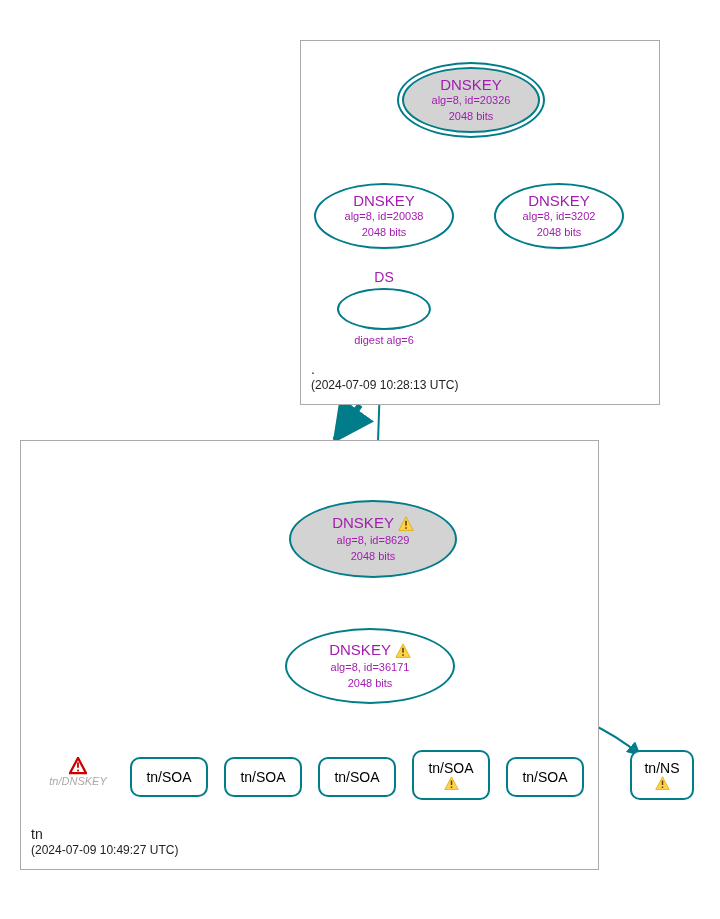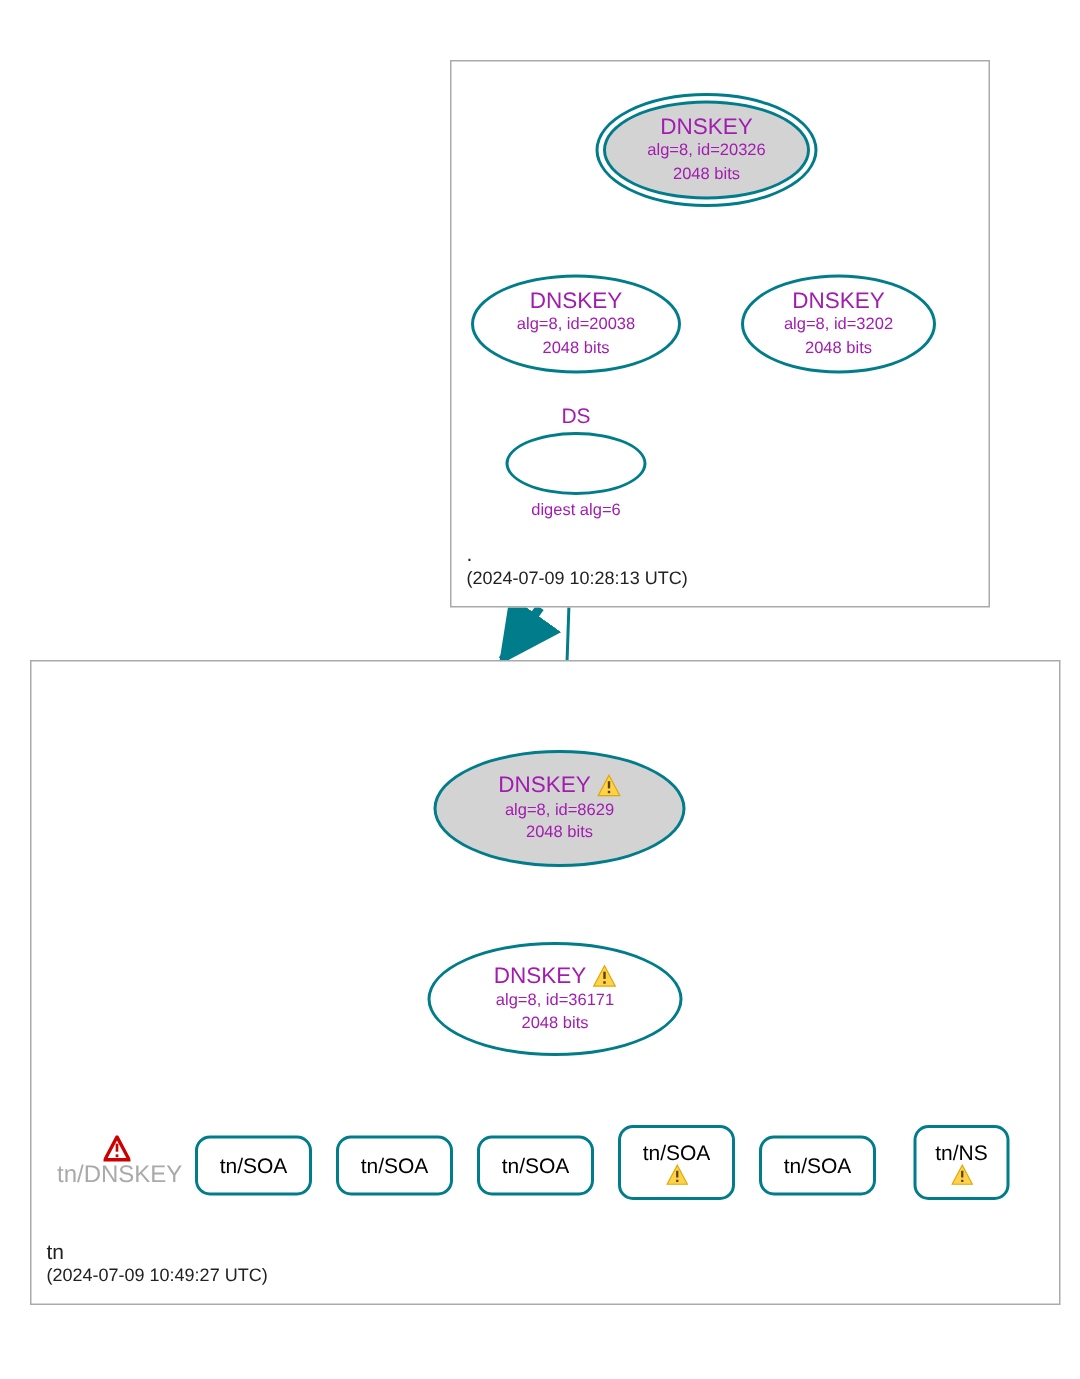--- a/index.html
+++ b/index.html
@@ -74,22 +74,23 @@
   .warn-icon {
     display: inline-block;
     vertical-align: middle;
   }
   .warn-icon svg {
     display: block;
   }
   .error-node {
     position: absolute;
     text-align: center;
-    font-size: 16px;
+    font-size: 11px;
     color: #aaaaaa;
+    font-style: italic;
   }
   svg.edges {
     position: absolute;
     left: 0;
     top: 0;
     width: 720px;
     height: 919px;
     pointer-events: none;
   }
 </style>
@@ -129,21 +130,21 @@
   <path d="M 440 677 C 530 695, 600 720, 640 755" stroke="#007c8a" stroke-width="2" fill="none" marker-end="url(#arrow)"></path>
 </svg>
 
 <div class="zone-box" style="left:300px; top:40px; width:360px; height:365px;">
   <div class="zone-label" style="left:10px; bottom:10px;">
     <div>.</div>
     <div class="ts">(2024-07-09 10:28:13 UTC)</div>
   </div>
 </div>
 
-<div class="zone-box" style="left:20px; top:440px; width:687px; height:430px;padding-left:33px;">
+<div class="zone-box" style="left:20px; top:440px; width:579px; height:430px;padding-left:33px;">
   <div class="zone-label" style="left:10px; bottom:10px;">
     <div>tn</div>
     <div class="ts">(2024-07-09 10:49:27 UTC)</div>
   </div>
 </div>
 
 <div class="ksk-outer" style="left:397px; top:62px; width:148px; height:76px;"></div>
 <div class="node-ellipse ksk" style="left:402px; top:67px; width:138px; height:66px;">
   <div class="node-title">DNSKEY</div>
   <div class="node-sub">alg=8, id=20326</div>
@@ -223,21 +224,21 @@
     <svg width="15" height="15" viewBox="0 0 20 20">
         <polygon points="10,1 19,18 1,18" fill="#ffd24d" stroke="#e0a800" stroke-width="1"></polygon>
         <rect x="9" y="6" width="2" height="6" fill="#5c4400"></rect>
         <rect x="9" y="14" width="2" height="2" fill="#5c4400"></rect>
       </svg>
   </span>
 </div>
 <div class="leaf-rect" style="left:506px; top:757px; width:78px; height:40px;">
   <span>tn/SOA</span>
 </div>
-<div class="leaf-rect" style="left:609px; top:750px; width:64px; height:50px;">
+<div class="leaf-rect" style="left:630px; top:750px; width:64px; height:50px;">
   <span>tn/NS</span>
   <span class="warn-icon">
     <svg width="15" height="15" viewBox="0 0 20 20">
         <polygon points="10,1 19,18 1,18" fill="#ffd24d" stroke="#e0a800" stroke-width="1"></polygon>
         <rect x="9" y="6" width="2" height="6" fill="#5c4400"></rect>
         <rect x="9" y="14" width="2" height="2" fill="#5c4400"></rect>
       </svg>
   </span>
 </div>
 

